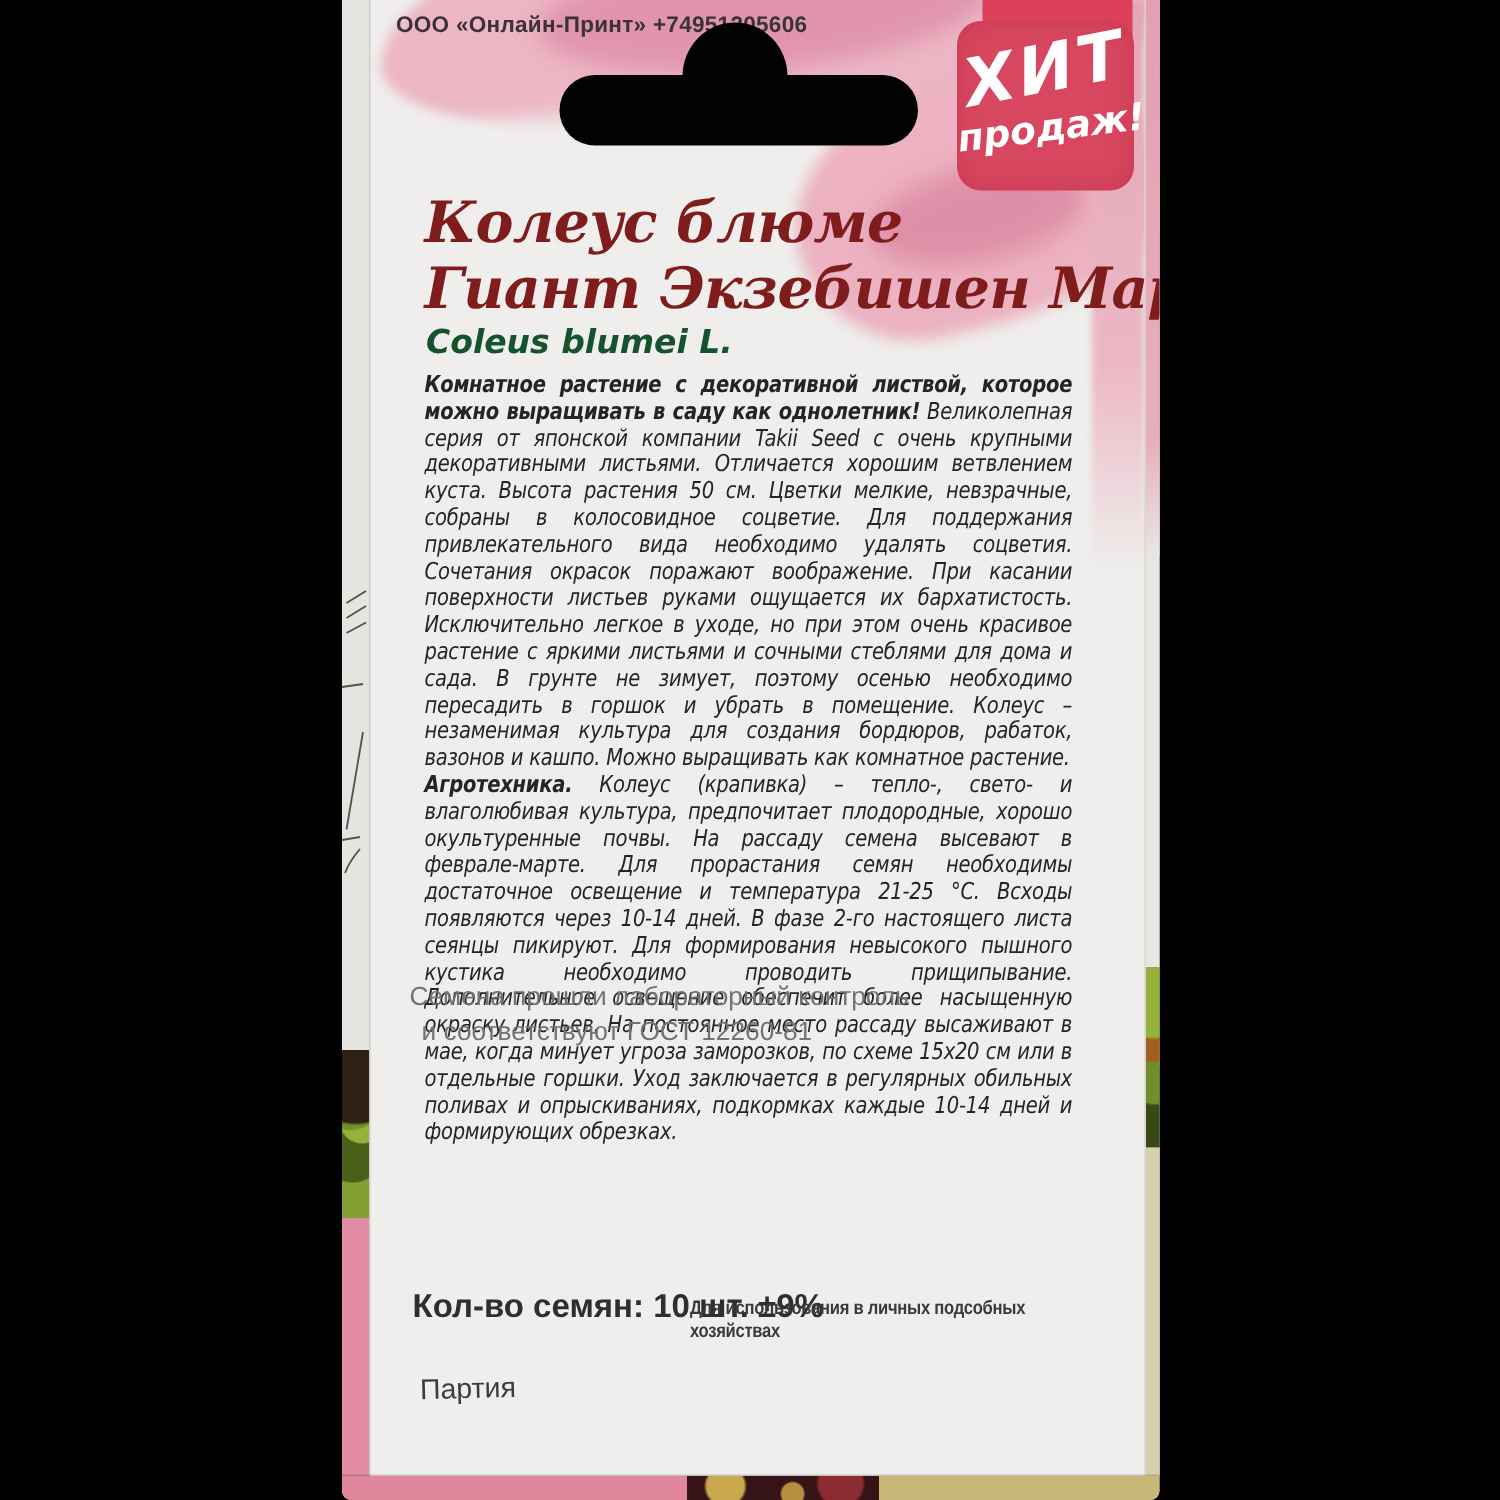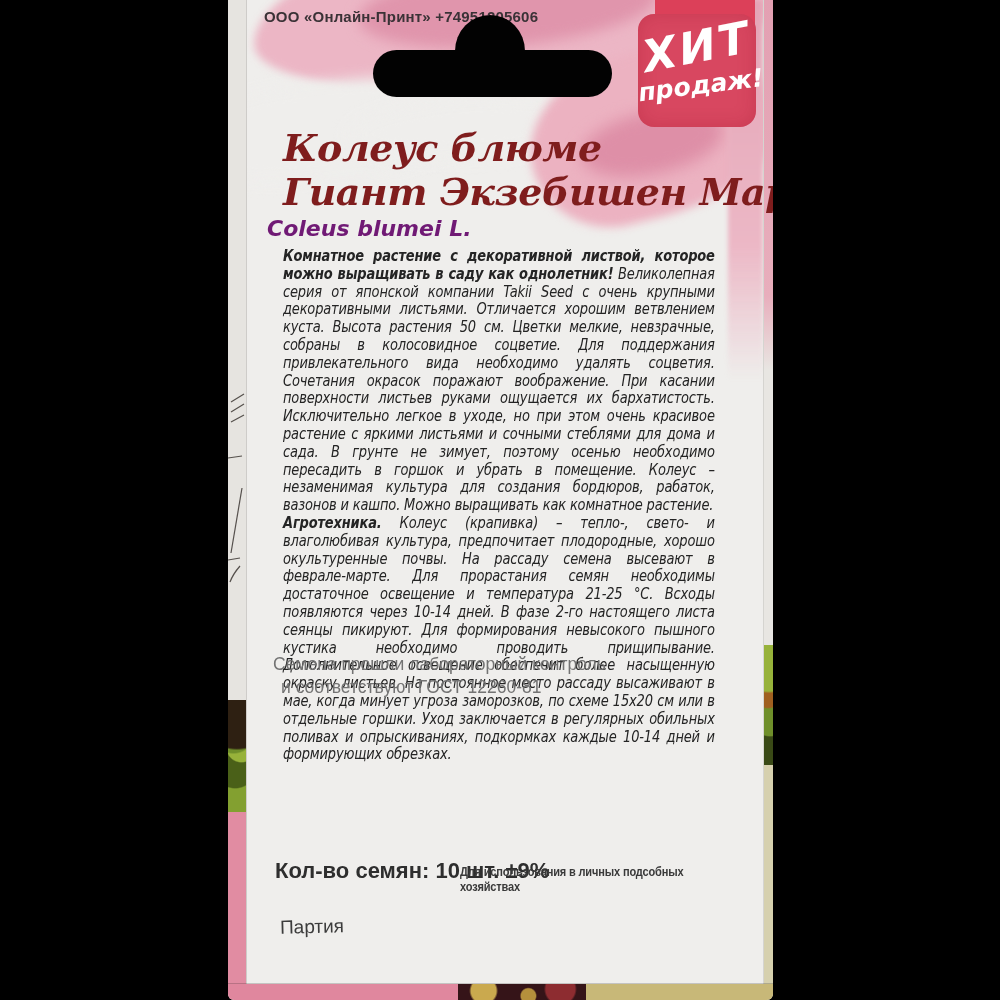--- a/index.html
+++ b/index.html
@@ -67,22 +67,22 @@
   .hole-slot{position:absolute;left:145px;top:50px;width:239px;height:47px;background:#020202;
              border-radius:24px;z-index:6;}
   .hole-top{position:absolute;left:227px;top:15px;width:70px;height:72px;background:#020202;
             border-radius:50%;z-index:6;}
   
   .print-header{position:absolute;left:36px;top:8px;z-index:5;
       font-size:15px;font-weight:bold;color:#3a3236;letter-spacing:0.2px;}
   .title{position:absolute;left:55px;top:126px;z-index:5;white-space:nowrap;
       font-family:"DejaVu Serif",serif;font-style:italic;font-weight:bold;
       font-size:38px;line-height:44px;color:#7f1d1d;letter-spacing:-0.5px;}
-  .latin{position:absolute;left:39px;top:216px;z-index:5;
-      font:bold italic 22px "DejaVu Sans",sans-serif;color:#701a75;}
+  .latin{position:absolute;left:56px;top:216px;z-index:5;
+      font:bold italic 22px "DejaVu Sans",sans-serif;color:#14532d;}
   .body-text{position:absolute;left:55px;top:248px;width:514px;z-index:5;
       transform:scaleX(0.84);transform-origin:left top;
       font:italic 15.5px/17.8px "DejaVu Sans",sans-serif;color:#242424;
       text-align:justify;letter-spacing:-0.2px;}
   .body-text p{margin:0;}
   .body-text .lead{font-weight:bold;}
   .quality{position:absolute;left:45px;top:653px;z-index:5;
       font-size:17.5px;line-height:23px;color:#737373;}
   .quality .q2{padding-left:8px;}
   .manufacturer{position:absolute;left:57px;top:722px;z-index:5;

